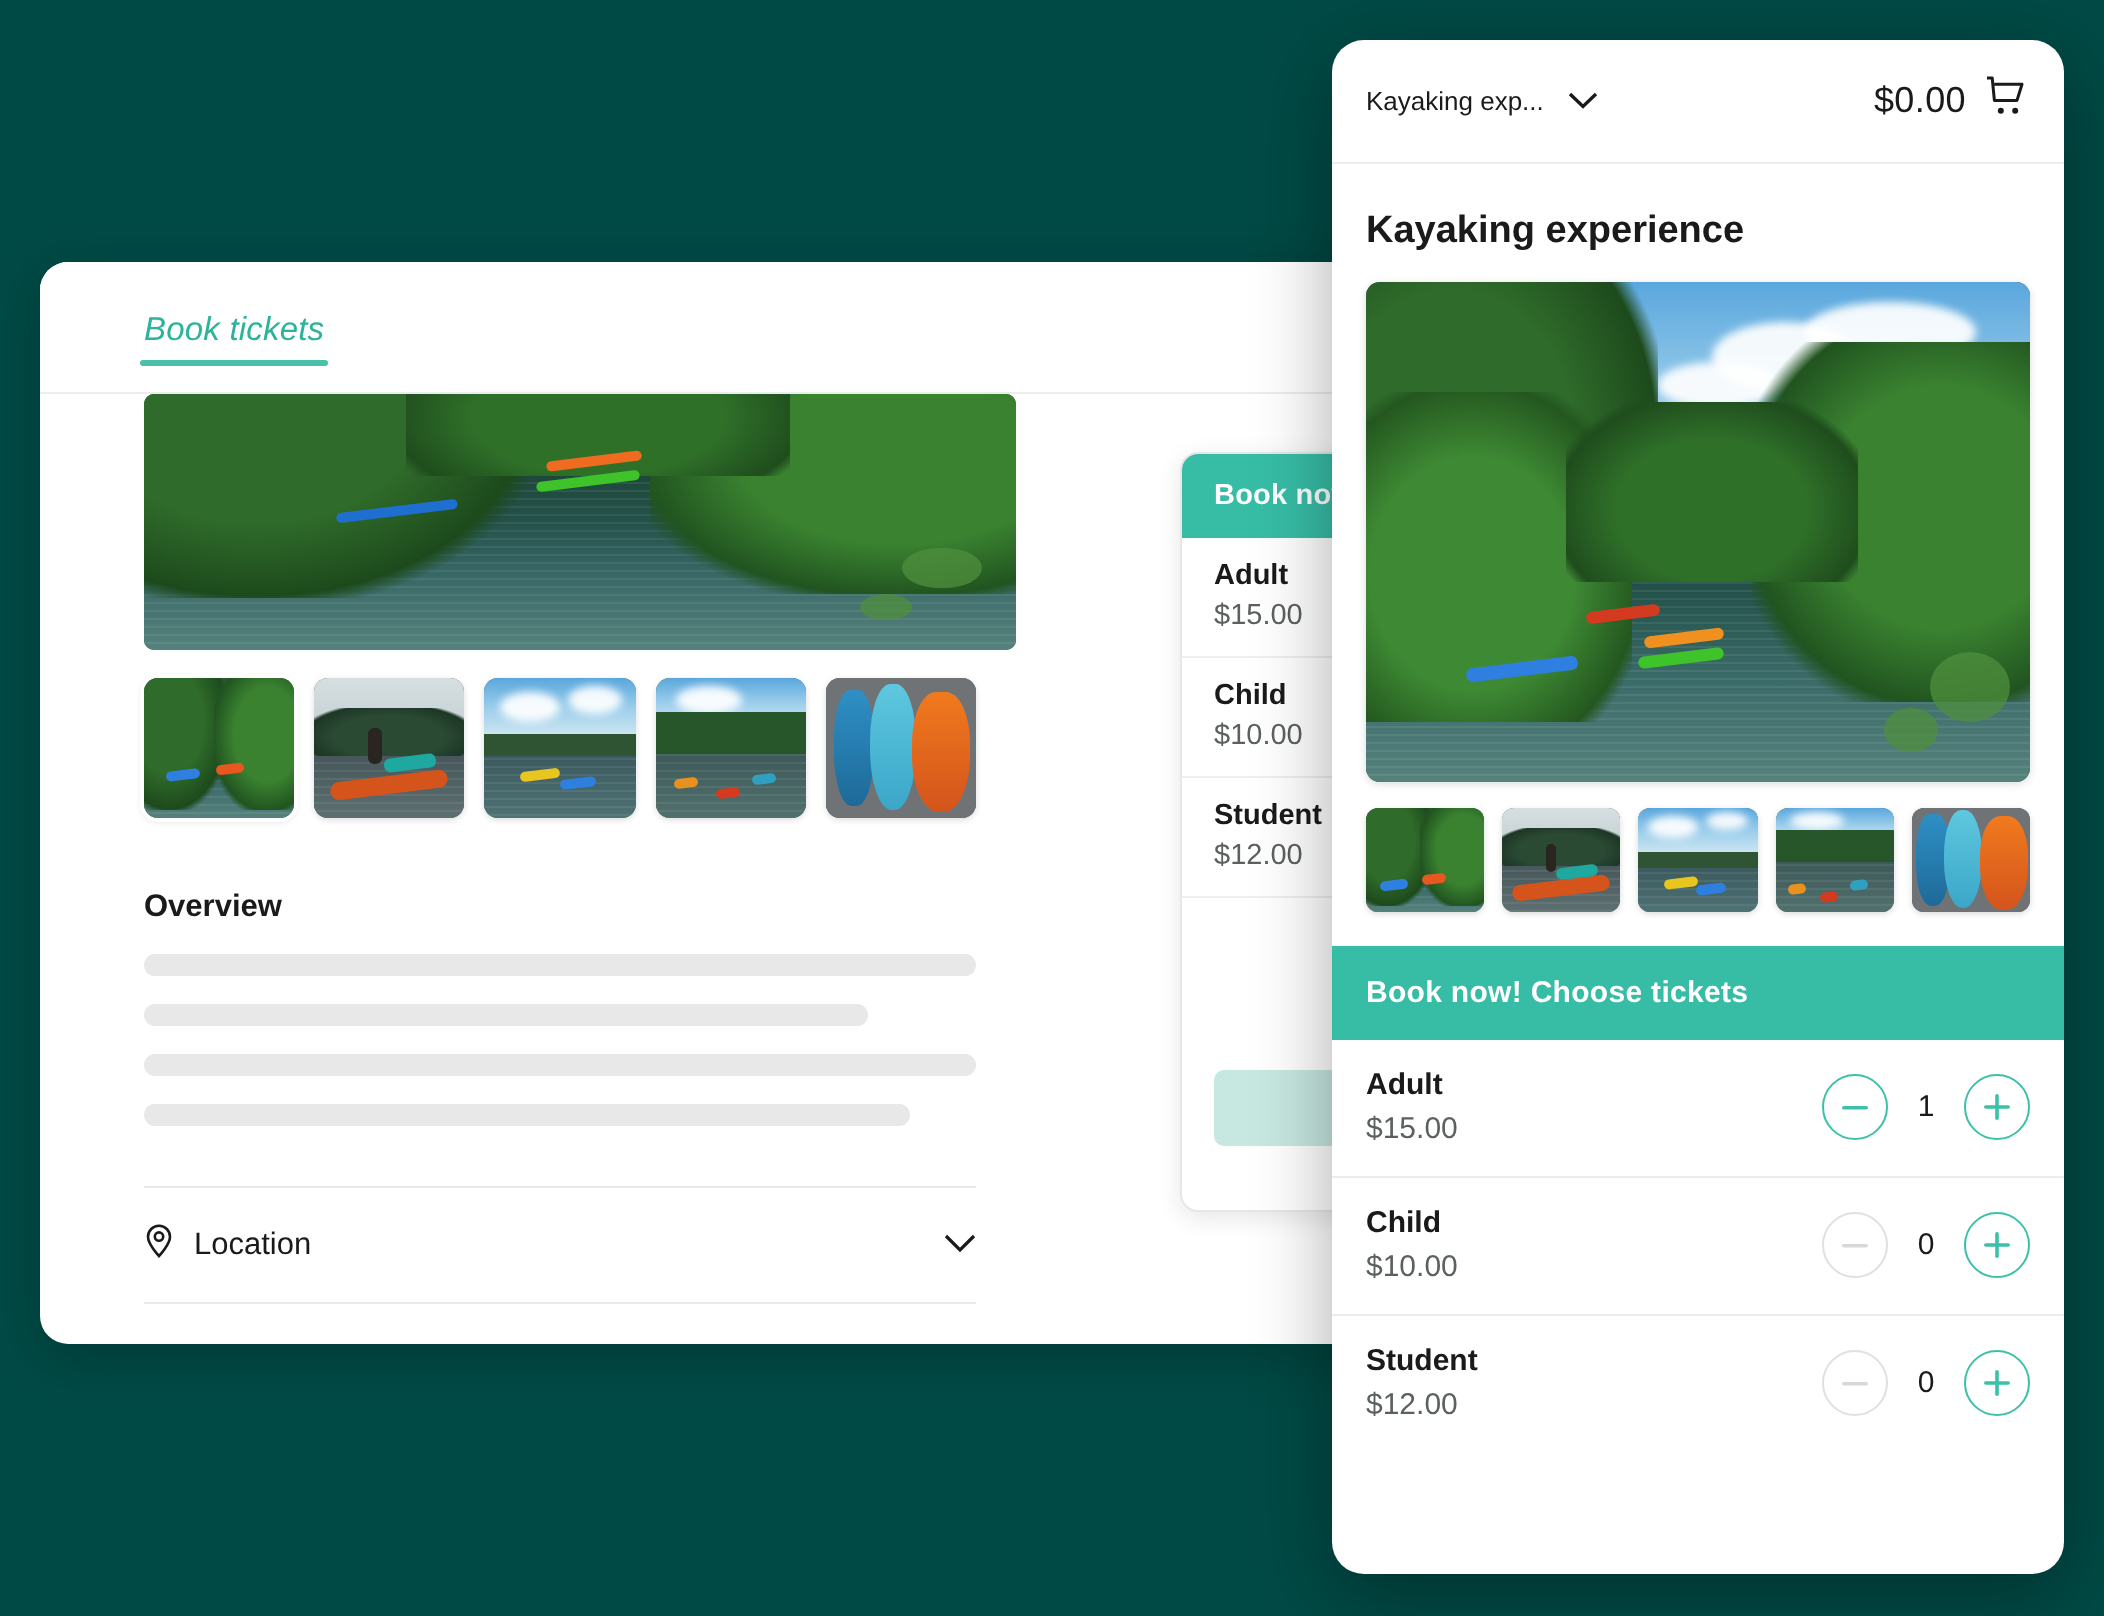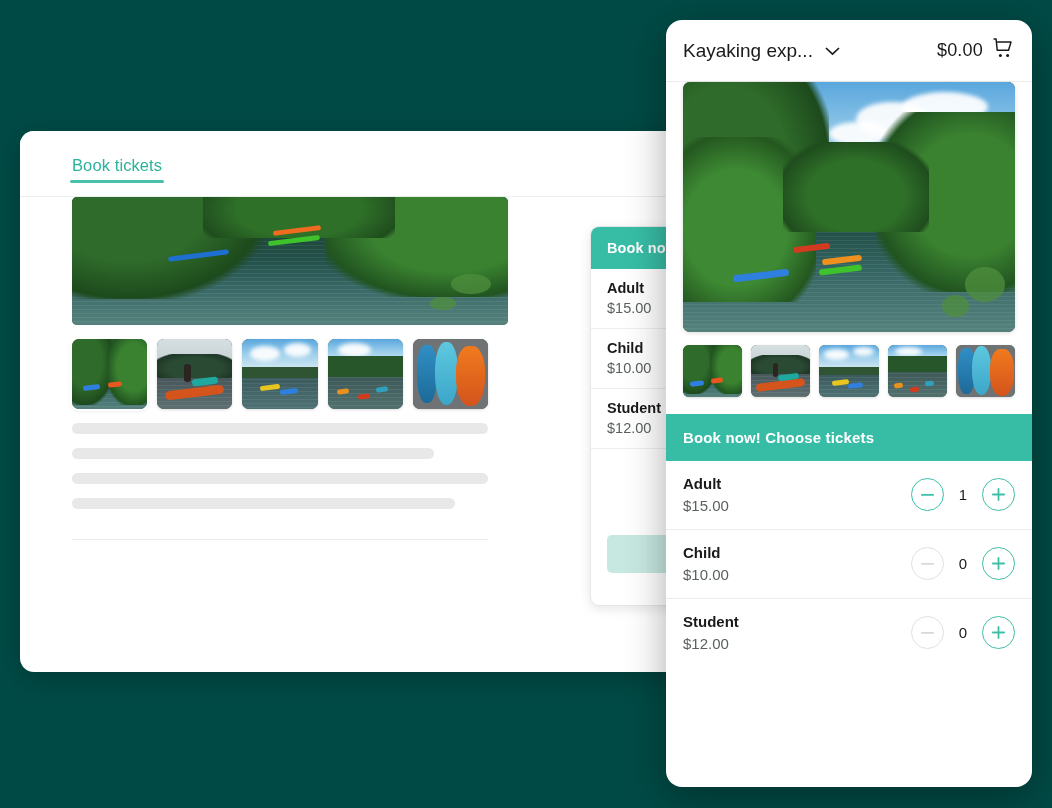--- a/index.html
+++ b/index.html
@@ -23,21 +23,21 @@
   .tabs {
     height: 66px; display: flex; align-items: center;
     padding: 0 50px; gap: 36px;
     border-bottom: 1px solid #eceded;
     background:#fff;
   }
   .tab {
     font-size: 16.5px; color: #1a1a1a; letter-spacing: .1px;
     padding: 20px 2px 17px; position: relative; cursor: pointer; white-space: nowrap;
   }
-  .tab.active { color: #2bb39b; }
+  .tab.active { color: #2bb39b; font-style: italic; }
   .tab.active::after {
     content:""; position: absolute; left: 0; right: 0; bottom: 9px;
     height: 2.5px; background: #49c0aa; border-radius: 2px;
   }
 
   .desktop-body { display: flex; padding: 0; height: 475px; }
   .desktop-left { width: 520px; padding: 0 52px; }
 
   .hero-desktop {
     width: 436px; height: 128px; margin-top: 0;
@@ -86,21 +86,21 @@
     width: 366px; height: 767px;
     background:#fff; border-radius: 16px;
     box-shadow: 0 10px 40px rgba(0,0,0,0.33);
     overflow: hidden; display:flex; flex-direction:column;
   }
   .m-top {
     height: 62px; display:flex; align-items:center; padding: 0 17px;
     border-bottom:1px solid #eceded; flex:none;
   }
   .m-sel { display:flex; align-items:center; gap:12px; cursor:pointer; }
-  .m-sel-label { font-size:19px; color:#1a1a1a; }
+  .m-sel-label { font-size:13px; color:#1a1a1a; }
   .m-cart { margin-left:auto; display:flex; align-items:center; gap:9px; cursor:pointer; }
   .m-total { font-size:18px; color:#1a1a1a; letter-spacing:.2px; }
 
   .m-title { font-size:19px; font-weight:700; color:#1a1a1a; padding: 23px 17px 14px; flex:none;}
   .m-hero {
     margin: 0 17px; height: 250px; border-radius: 7px; overflow:hidden;
     position:relative; flex:none; background:#2d4a3a;
     box-shadow: 0 1px 4px rgba(0,0,0,.14);
   }
   .m-thumbs { display:flex; gap:9px; padding: 13px 17px 17px; flex:none; }
@@ -228,27 +228,42 @@
           </div>
           <div class="thumb">
             <div class="scene" style="background:#6f7375">
               <div style="position:absolute;left:6%;top:8%;width:26%;height:84%;background:linear-gradient(#2f8fc4,#1d6a99);border-radius:40% 40% 45% 45%;"></div>
               <div style="position:absolute;left:30%;top:4%;width:30%;height:90%;background:linear-gradient(#5ec8e0,#3ba6c8);border-radius:45% 45% 48% 48%;"></div>
               <div style="position:absolute;left:58%;top:10%;width:38%;height:86%;background:linear-gradient(#f07a1e,#d4541c);border-radius:42% 42% 46% 46%;"></div>
             </div>
           </div>
         </div>
 
+        <div class="sec-title">Overview</div>
         <div class="skel" style="width:100%"></div>
         <div class="skel" style="width:87%"></div>
         <div class="skel" style="width:100%"></div>
         <div class="skel" style="width:92%"></div>
 
         <div class="divider"></div>
 
+        <div class="loc-row">
+          <span>
+            <svg width="15" height="17" viewBox="0 0 15 17" fill="none" stroke="#1a1a1a" stroke-width="1.3">
+              <path d="M7.5 16S13 10.2 13 6.4A5.5 5.5 0 0 0 2 6.4C2 10.2 7.5 16 7.5 16z"></path>
+              <circle cx="7.5" cy="6.3" r="2.1"></circle>
+            </svg>
+          </span>
+          <span class="loc-label">Location</span>
+          <span>
+            <svg width="16" height="10" viewBox="0 0 16 10" fill="none" stroke="#1a1a1a" stroke-width="1.6">
+              <path d="M1 1l7 7 7-7"></path>
+            </svg>
+          </span>
+        </div>
       </div>
     </div>
 
     <div class="desktop-right">
       <div class="banner">Book now! Choose tickets</div>
 
       <div class="drow">
         <div class="dname">Adult</div>
         <div class="dprice">$15.00</div>
       </div>
@@ -292,20 +307,21 @@
         <span>
           <svg width="23" height="23" viewBox="0 0 23 23" fill="none" stroke="#1a1a1a" stroke-width="1.5" stroke-linejoin="round">
             <path d="M1.5 2h2.6l1.1 11.2h11.3L19 5.1H5.2"></path>
             <circle cx="8.4" cy="18.4" r="1.5" fill="#1a1a1a" stroke="none"></circle>
             <circle cx="15.6" cy="18.4" r="1.5" fill="#1a1a1a" stroke="none"></circle>
           </svg>
         </span>
       </div>
     </div>
 
+    <div class="m-title">Kayaking experience</div>
 
     <div class="m-hero">
       <div class="scene">
         <div class="sky"></div>
         <div class="cloud" style="left:52%;top:8%;width:22%;height:14%"></div>
         <div class="cloud" style="left:66%;top:4%;width:26%;height:12%"></div>
         <div class="cloud" style="left:44%;top:16%;width:18%;height:9%"></div>
         <div class="cloud" style="left:74%;top:14%;width:20%;height:10%"></div>
         <div class="water"></div>
         <div class="treeL"></div>

